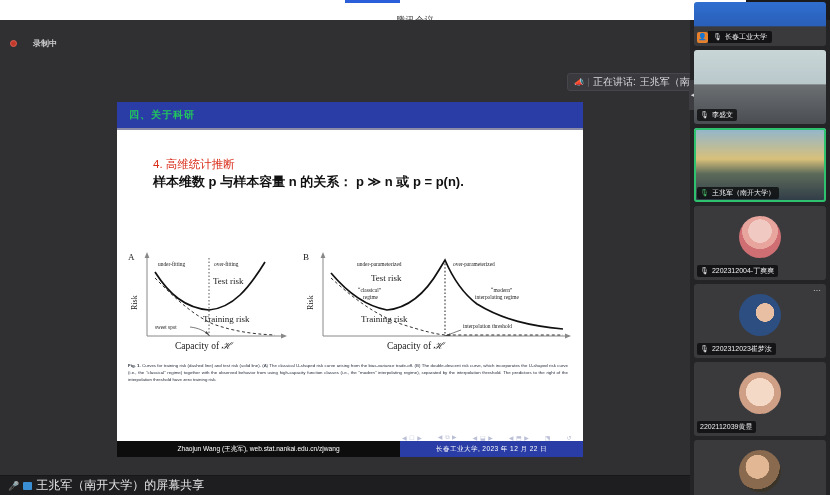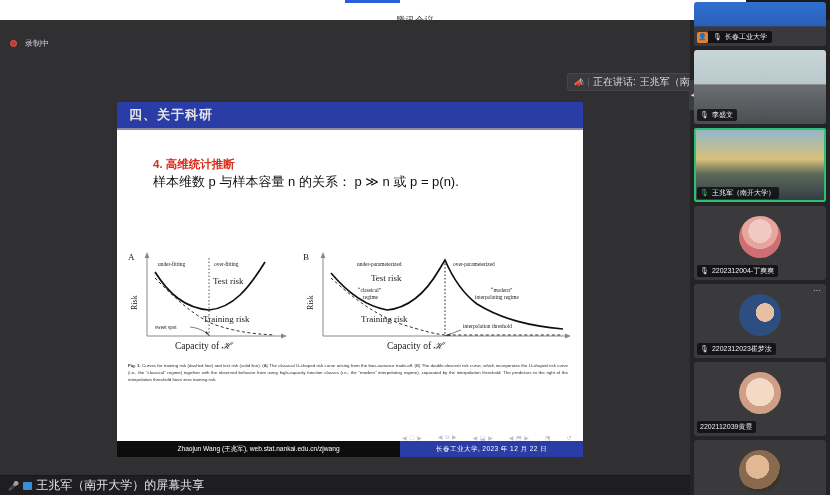--- a/index.html
+++ b/index.html
@@ -32,21 +32,21 @@
     position:absolute; left:0; top:20px; width:830px; height:475px;
     background:#2b2b2e;
   }
 
   
   .stage{
     position:absolute; left:0; top:0; width:690px; height:455px;
     background:#303033;
   }
   .rec{
-    position:absolute; left:10px; top:18px; display:flex; align-items:center; gap:8px;
+    position:absolute; left:10px; top:18px; display:flex; align-items:center; gap:16px;font-weight:bold;
   }
   .rec-dot{
     width:7px; height:7px; border-radius:50%; background:#c0392b;
     border:1.5px solid #e06050;
   }
   .rec-text{ font-size:8px; color:#cfcfd2; }
 
   .speaking{
     position:absolute; left:567px; top:53px; height:18px;
     background:#3a3a3e; border-radius:3px;
@@ -59,31 +59,31 @@
 
   
   .slide{
     position:absolute; left:117px; top:82px; width:466px; height:355px;
     background:#ffffff; overflow:hidden;
   }
   .slide-head{
     height:28px; background:#2a3da6; display:flex; align-items:center;
     padding-left:12px; border-bottom:2px solid #8c8ca8;
   }
-  .slide-head-txt{ color:#e5e5e5; font-size:13px; font-weight:bold; letter-spacing:1px; }
+  .slide-head-txt{ color:#22c55e; font-size:10px; font-weight:bold; letter-spacing:1px; }
 
   .slide-body{ position:relative; height:327px; }
 
   .heading-red{
     position:absolute; left:36px; top:27px;
-    color:#d92b18; font-size:11.5px; font-weight:bold;
+    color:#d92b18; font-size:11.5px; font-weight:normal;
   }
   .heading-sub{
     position:absolute; left:36px; top:43px;
-    color:#111; font-size:13px; font-weight:normal; white-space:nowrap;
+    color:#111; font-size:13px; font-weight:bold; white-space:nowrap;
   }
 
   
   .figure{ position:absolute; left:8px; top:118px; width:450px; height:108px; }
   .fig-svg{ display:block; }
 
   .caption{
     position:absolute; left:11px; top:233px; width:440px;
     font-size:4.4px; line-height:1.55; color:#1d2432; text-align:justify;
     font-family:"Liberation Sans", sans-serif;

